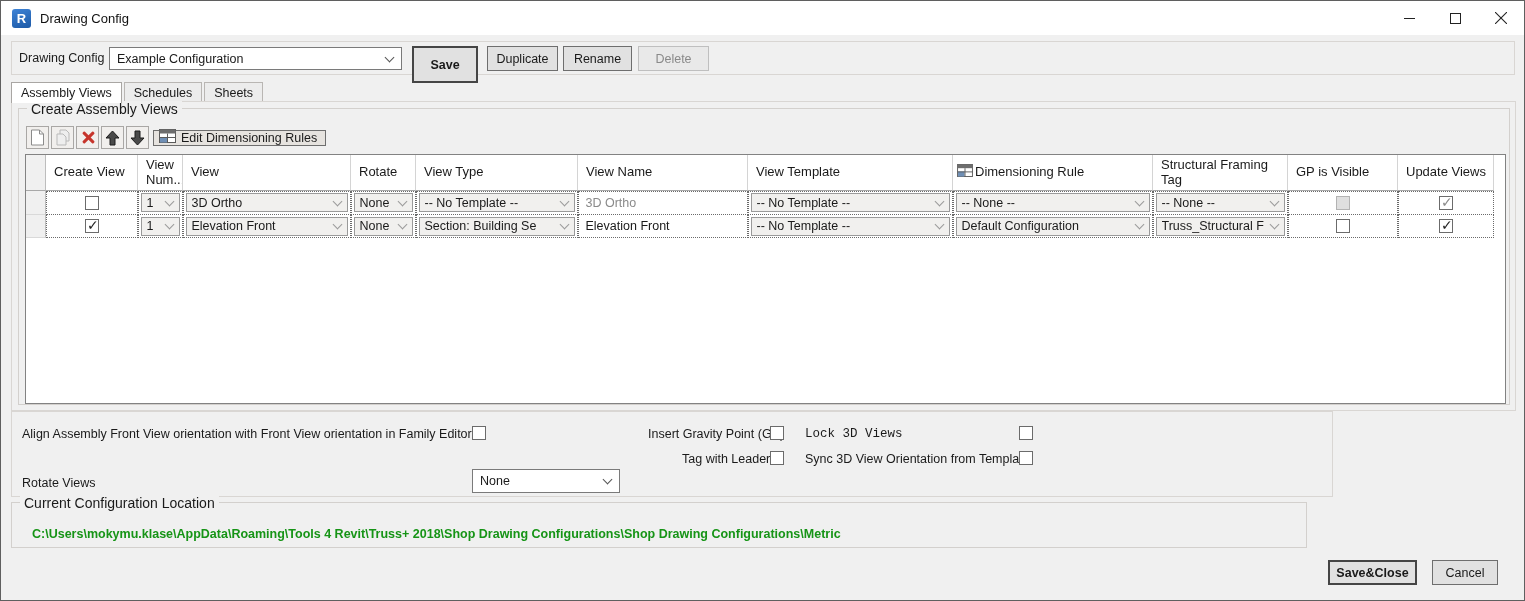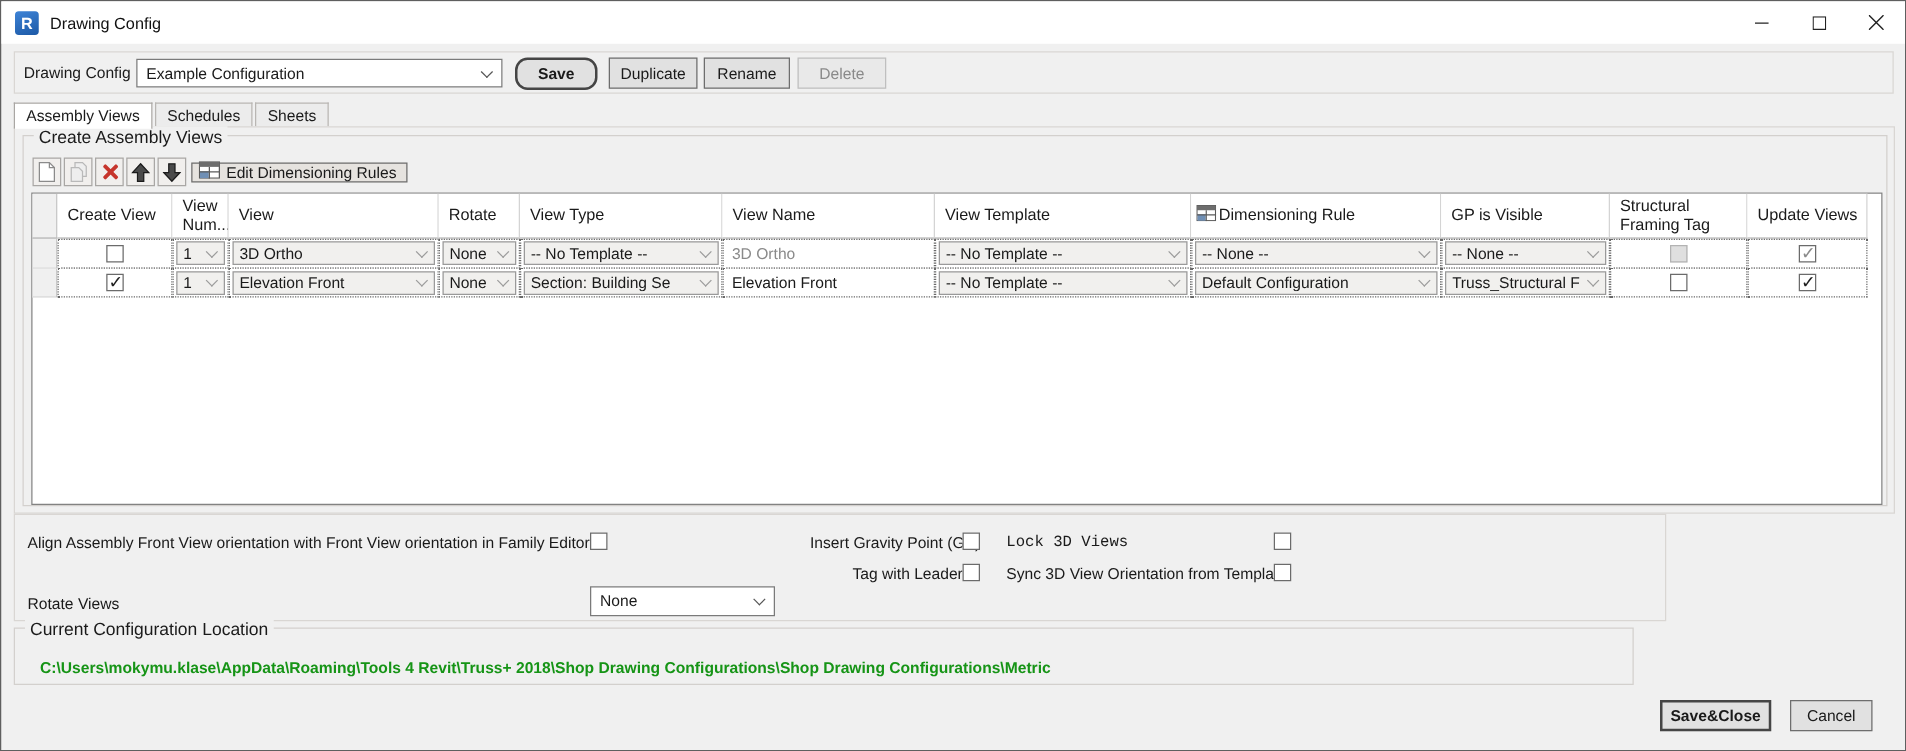--- a/index.html
+++ b/index.html
@@ -26,21 +26,21 @@
   .cb.checked::after { content:"✓"; position:absolute; left:0; top:-3px; width:14px; text-align:center; font-size:14px; font-weight:bold; color:#1f1f1f; }
   .cb.dim.checked::after { color:#8b8b8b; }
   .cb.disabled { background:#dfdfdf; border-color:#b3b3b3; }
   .groupbox { position:absolute; border:1px solid #d3d0cd; }
   .legend { position:absolute; top:-8px; left:8px; background:#f0f0f0; padding:0 4px; font-size:14px; color:#1a1a1a; white-space:nowrap; }
 
   
   .config-panel { position:absolute; left:10px; top:40px; width:1504px; height:34px; border:1px solid #d9d6d3; }
   .config-label { position:absolute; left:7px; top:9px; }
   .config-combo { position:absolute; left:97px; top:5px; width:293px; height:23px; }
-  .btn-save { position:absolute; left:400px; top:4px; width:66px; height:26px;border-radius:10px; }
+  .btn-save { position:absolute; left:400px; top:4px; width:66px; height:37px; }
   .btn-dup  { position:absolute; left:475px; top:4px; width:71px; height:25px; }
   .btn-ren  { position:absolute; left:551px; top:4px; width:69px; height:25px; }
   .btn-del  { position:absolute; left:626px; top:4px; width:71px; height:25px; }
 
   
   .tabs { position:absolute; left:10px; top:81px; height:20px; display:flex; }
   .tab { height:20px; padding:0 9px; display:flex; align-items:center; border:1px solid #b9b6b3; border-bottom:none; background:#ececec; margin-right:2px; position:relative; }
   .tab.active { background:#fff; height:21px; z-index:3; border-color:#a9a6a3; }
   .tabpanel { position:absolute; left:10px; top:100px; width:1505px; height:310px; border:1px solid #d9d6d3; background:#f0f0f0; z-index:1; }
 
@@ -195,22 +195,22 @@
               <svg width="16" height="13" viewBox="0 0 17 14">
                   <rect x="0.5" y="0.5" width="16" height="13" fill="#fff" stroke="#5a5a5a"></rect>
                   <rect x="0.5" y="0.5" width="16" height="4" fill="#6d6d6d"></rect>
                   <rect x="1" y="8" width="7" height="5.5" fill="#6f8fb5"></rect>
                   <line x1="8.5" y1="4.5" x2="8.5" y2="14" stroke="#5a5a5a"></line>
                   <line x1="0.5" y1="8.5" x2="17" y2="8.5" stroke="#5a5a5a"></line>
                 </svg>
             </span>
             <span>Dimensioning Rule</span>
           </div>
+          <div class="gh">Structural Framing Tag</div>
           <div class="gh">GP is Visible</div>
-          <div class="gh">Structural Framing Tag</div>
           <div class="gh">Update Views</div>
 
           <div class="rowsel"></div>
           <div class="gc">
             <span class="cb"></span>
           </div>
           <div class="gc">
             <div class="dd">
                 <span>1</span>
                 <span class="chev lite"></span>

